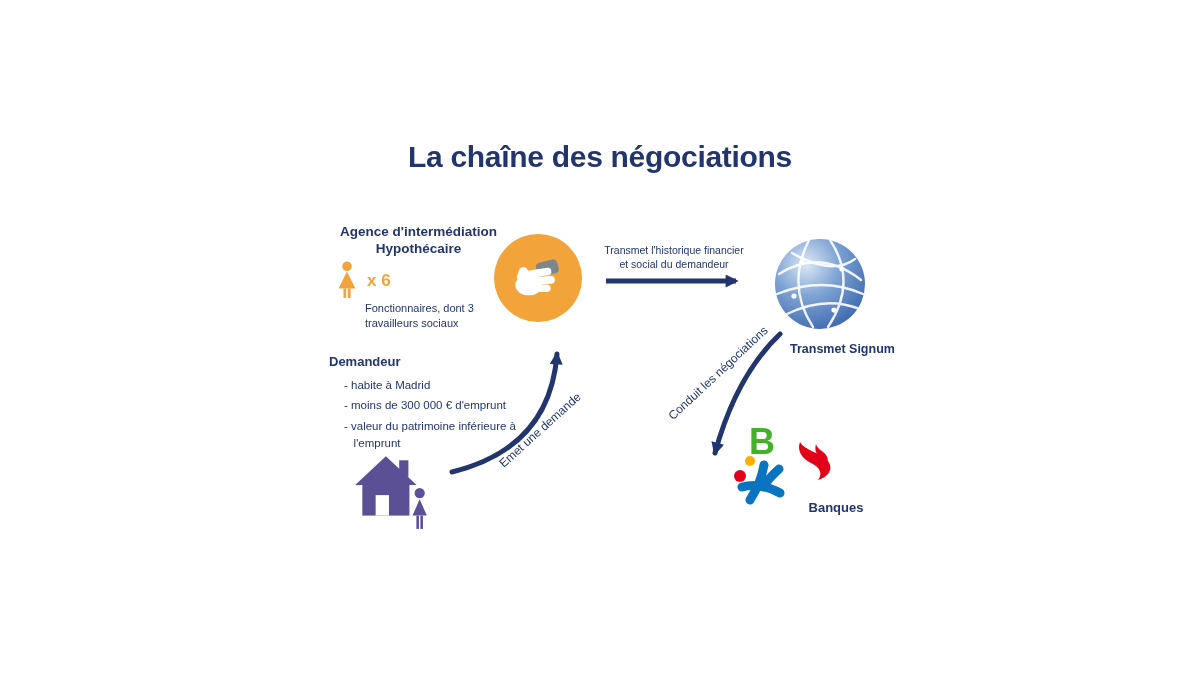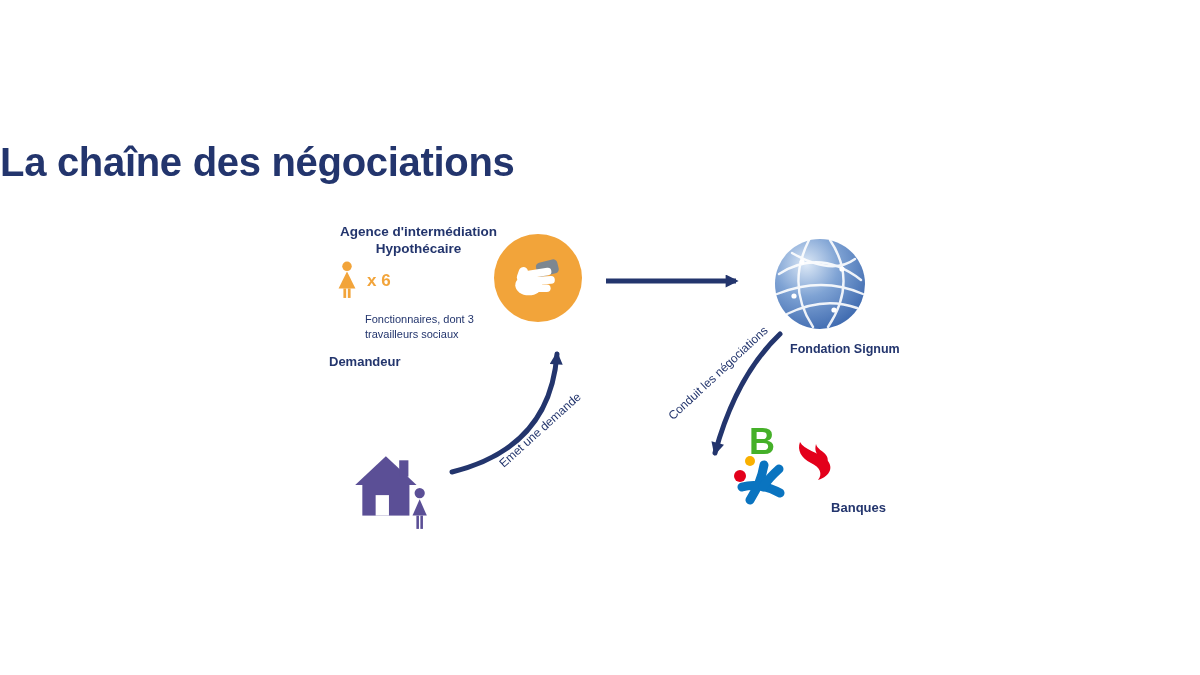--- a/index.html
+++ b/index.html
@@ -9,26 +9,26 @@
   }
   .abs{position:absolute;}
   .navy{color:#23356d;}
   .orange{color:#f2a43a;}
   .green{color:#45b029;}
   .bold{font-weight:bold;text-align:center;}
   .preline{white-space:pre-line;}
   .prewrap{white-space:pre-wrap;}
   .center{text-align:center;}
   .title{
-    top:140px;left:0;width:100%;
-    font-size:40px;font-weight:800;letter-spacing:-0.3px;
+    top:140px;left:0;width:100%;text-align:center;
+    font-size:30px;font-weight:800;letter-spacing:-0.3px;
   }
   .agency-heading{left:340px;top:224px;font-size:13.5px;line-height:1.25;}
   .agency-count{left:367px;top:271px;font-size:17px;}
-  .agency-desc{left:365px;top:312px;font-size:11px;line-height:1.35;}
+  .agency-desc{left:365px;top:301px;font-size:11px;line-height:1.35;}
   .orange-circle{
     left:494px;top:234px;width:88px;height:88px;border-radius:50%;
     background:#f2a43a;display:flex;align-items:center;justify-content:center;
   }
   .transmet-label{left:598px;top:244px;width:152px;font-size:10.5px;line-height:1.3;}
   .globe-wrap{left:772px;top:236px;width:96px;height:96px;}
   .fondation-heading{left:790px;top:342px;font-size:12.5px;}
   .fondation-desc{left:790px;top:360px;font-size:10.5px;line-height:1.35;}
   .demandeur-heading{left:329px;top:354px;font-size:13px;}
   .demandeur-bullets{left:344px;top:377px;font-size:11.5px;line-height:1.5;}
@@ -39,21 +39,21 @@
     font-size:12px;transform:rotate(-42deg);
   }
   .conduit-label{
     left:645px;top:366px;width:146px;text-align:center;
     font-size:12px;transform:rotate(-43deg);
   }
   .arrows-overlay{left:0;top:0;width:1200px;height:675px;pointer-events:none;}
   .bankia-b{left:749px;top:421px;font-size:36px;font-weight:800;}
   .caixa-wrap{left:733px;top:453px;width:56px;height:56px;}
   .santander-wrap{left:786px;top:440px;width:52px;height:42px;}
-  .banques-label{left:786px;top:500px;width:100px;text-align:right;font-size:13px;}
+  .banques-label{left:786px;top:500px;width:100px;text-align:center;font-size:13px;}
 </style>
 </head>
 <body>
 
 <div class="canvas">
 
   <div class="abs title navy">La chaîne des négociations</div>
 
   <div class="abs agency-heading navy bold preline">Agence d'intermédiation
 Hypothécaire</div>
@@ -78,20 +78,22 @@
           <rect x="28" y="36" width="32" height="9" rx="4.5" transform="rotate(-9 44 40)"></rect>
           <rect x="30" y="45" width="34" height="9" rx="4.5" transform="rotate(-4 47 49)"></rect>
           <rect x="28" y="54" width="31" height="9" rx="4.5"></rect>
           <ellipse cx="33" cy="55" rx="16" ry="12"></ellipse>
           <rect x="20" y="33" width="11" height="18" rx="5.5" transform="rotate(20 25 42)"></rect>
         </g>
       </svg>
     </span>
   </div>
 
+  <div class="abs transmet-label navy center preline">Transmet l'historique financier
+et social du demandeur</div>
 
   <div class="abs globe-wrap">
     <svg width="96" height="96" viewBox="0 0 96 96">
       <defs>
         <radialGradient id="gg" cx="35%" cy="28%" r="80%">
           <stop offset="0%" stop-color="#dce8f6"></stop>
           <stop offset="45%" stop-color="#7fa3d4"></stop>
           <stop offset="100%" stop-color="#3a66ad"></stop>
         </radialGradient>
       </defs>
@@ -106,23 +108,29 @@
       </g>
       <g fill="#ffffff">
         <circle cx="30" cy="26" r="2.6"></circle>
         <circle cx="70" cy="33" r="2.6"></circle>
         <circle cx="22" cy="60" r="2.6"></circle>
         <circle cx="62" cy="74" r="2.6"></circle>
       </g>
     </svg>
   </div>
 
-  <div class="abs fondation-heading navy bold">Fondation Signum</div>
+  <div class="abs fondation-heading navy bold">Transmet Signum</div>
 
   <div class="abs demandeur-heading navy bold">Demandeur</div>
+  <div class="abs demandeur-bullets navy">
+    <div class="prewrap">- habite à Madrid</div>
+    <div class="prewrap">- moins de 300 000 € d'emprunt</div>
+    <div class="prewrap">- valeur du patrimoine inférieure à
+   l'emprunt</div>
+  </div>
 
   <div class="abs house-wrap">
     <svg width="86" height="84" viewBox="0 0 84 82">
       <g fill="#5b4f96">
         <rect x="14" y="34" width="46" height="32"></rect>
         <polygon points="7,36 37,8 67,36"></polygon>
         <rect x="50" y="12" width="9" height="16"></rect>
       </g>
       <rect x="27" y="46" width="13" height="20" fill="#ffffff"></rect>
       <g fill="#5b4f96">

